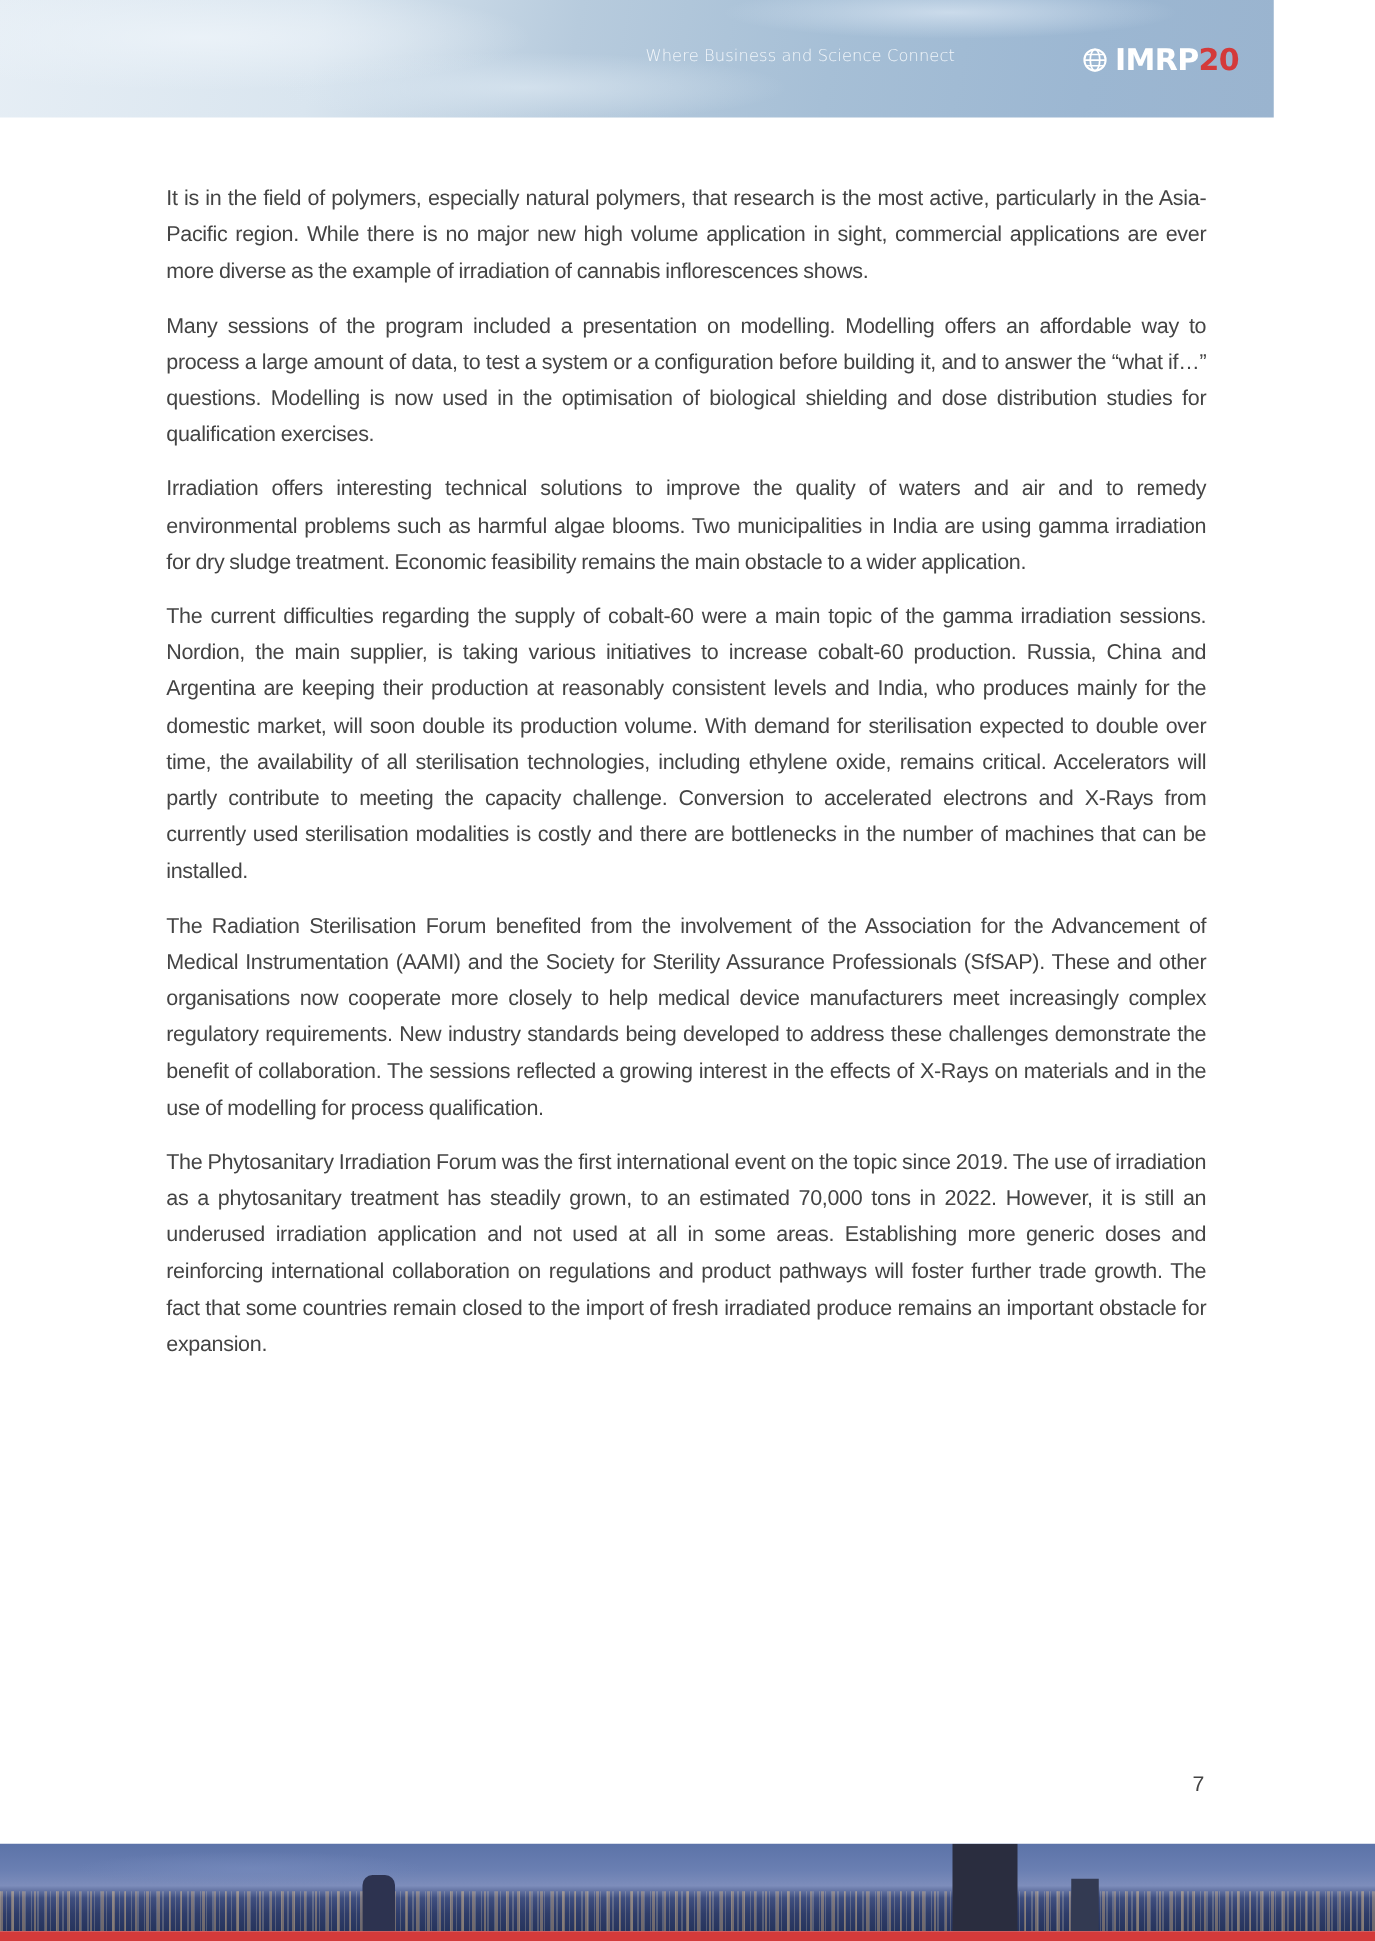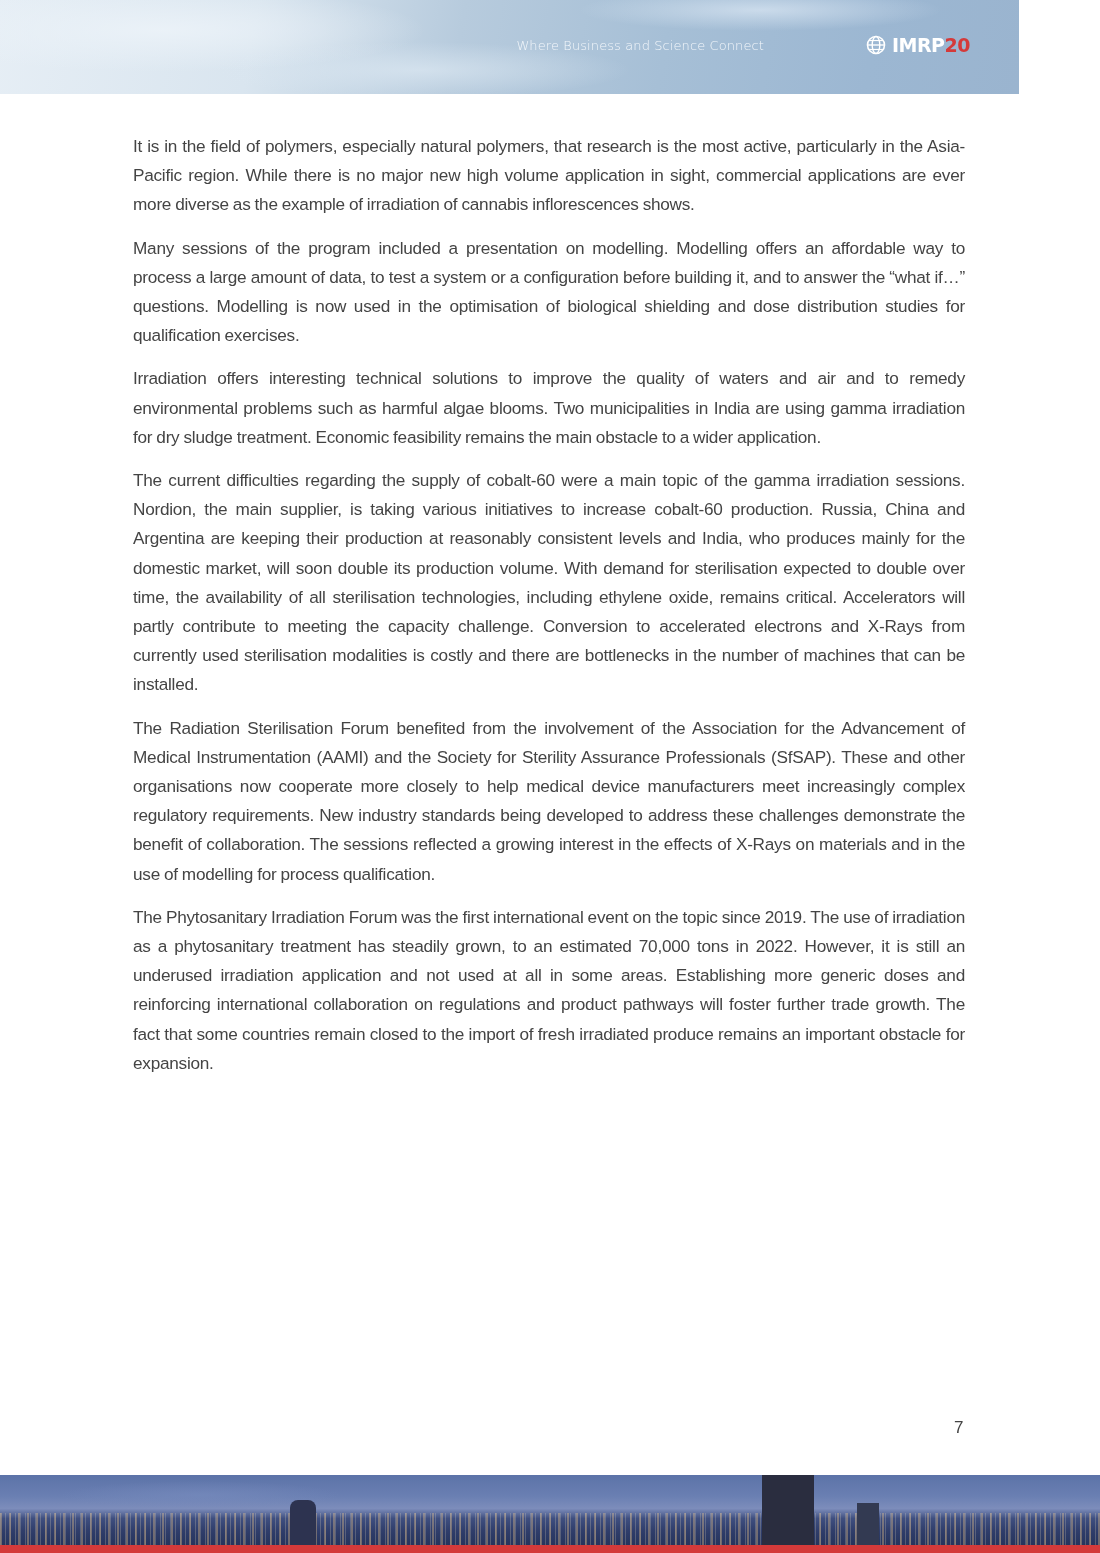--- a/index.html
+++ b/index.html
@@ -19,30 +19,30 @@
     .header-tagline {
       position: absolute; right: 255px; top: 38px;
       color: #f3f7fb; font-size: 13px; letter-spacing: 0.1px;
       font-family: "DejaVu Sans", sans-serif; font-weight: 300;
     }
     .logo {
       position: absolute; left: 866px; top: 34px; display: flex; align-items: center;
     }
     .logo-icon { width: 20px; height: 20px; margin-right: 6px; }
     .logo-text {
-      font-family: "DejaVu Sans", sans-serif; font-weight: bold; font-size: 19px;
+      font-family: "DejaVu Sans", sans-serif; font-weight: bold; font-size: 24px;
       color: #ffffff; letter-spacing: -0.5px;
     }
     .logo-num { color: #d43a3a; }
 
     .content {
       position: absolute; left: 133px; top: 132px; width: 832px;
     }
     .para {
-      margin: 0 0 14px 0;
+      margin: 12px 0 14px 0;
       font-family: "Liberation Sans", sans-serif;
       font-size: 17.2px; line-height: 29.2px; color: #444444;
       text-align: justify; letter-spacing: -0.25px;
       word-spacing: -0.5px;
     }
     .page-number {
       position: absolute; left: 954px; top: 1418px;
       font-size: 17px; color: #444444;
     }
     .footer {

